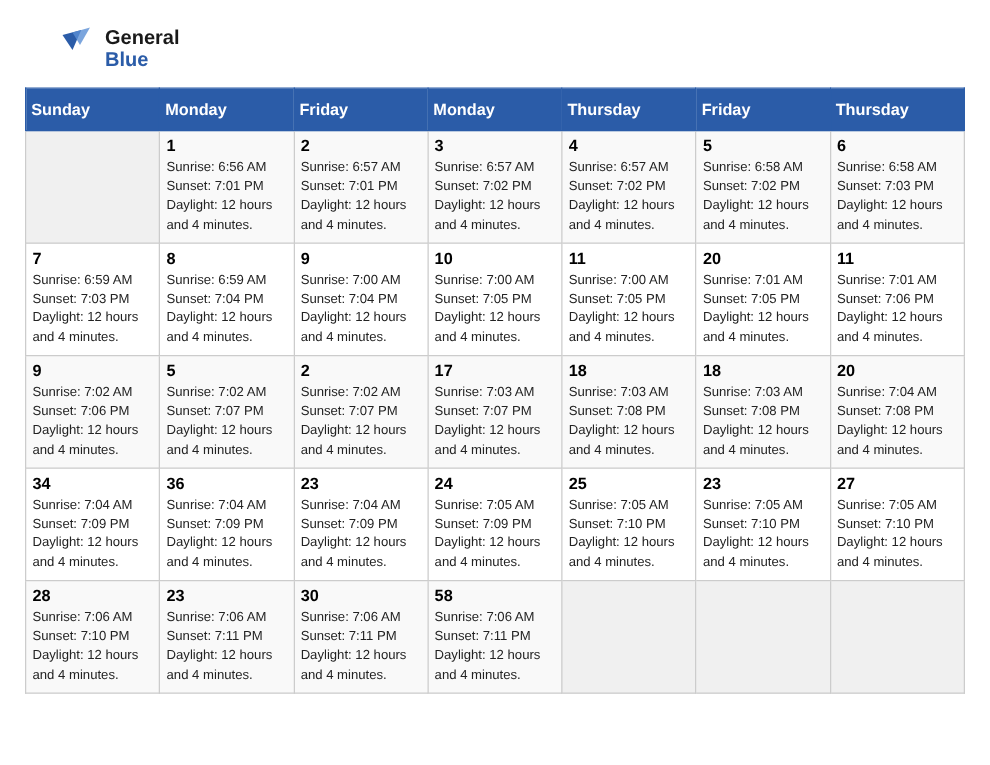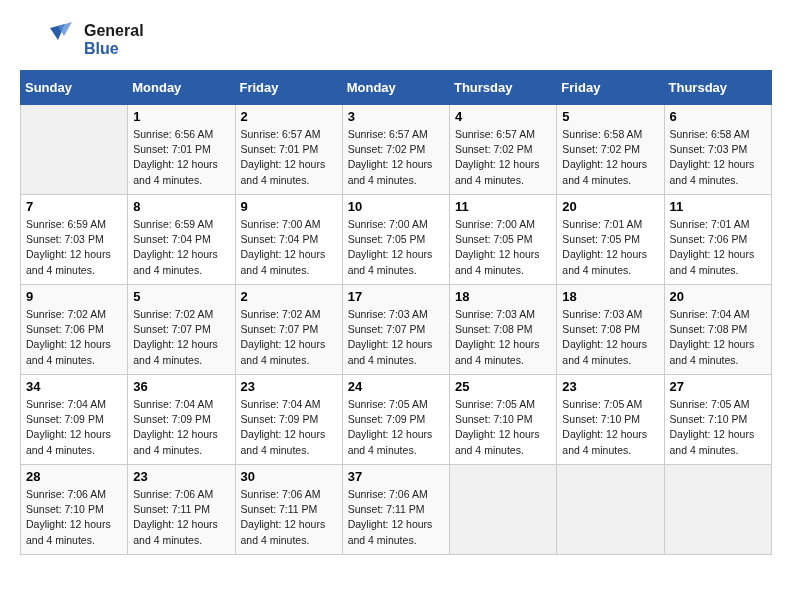--- a/index.html
+++ b/index.html
@@ -323,21 +323,21 @@
 and 4 minutes.</div>
         </td>
         <td>
           <span class="day-num">30</span>
           <div class="day-info" style="white-space: pre-line;">Sunrise: 7:06 AM
 Sunset: 7:11 PM
 Daylight: 12 hours
 and 4 minutes.</div>
         </td>
         <td>
-          <span class="day-num">37</span>
+          <span class="day-num">58</span>
           <div class="day-info" style="white-space: pre-line;">Sunrise: 7:06 AM
 Sunset: 7:11 PM
 Daylight: 12 hours
 and 4 minutes.</div>
         </td>
         <td class="empty-cell"></td>
         <td class="empty-cell"></td>
         <td class="empty-cell"></td>
       </tr>
     </tbody>

